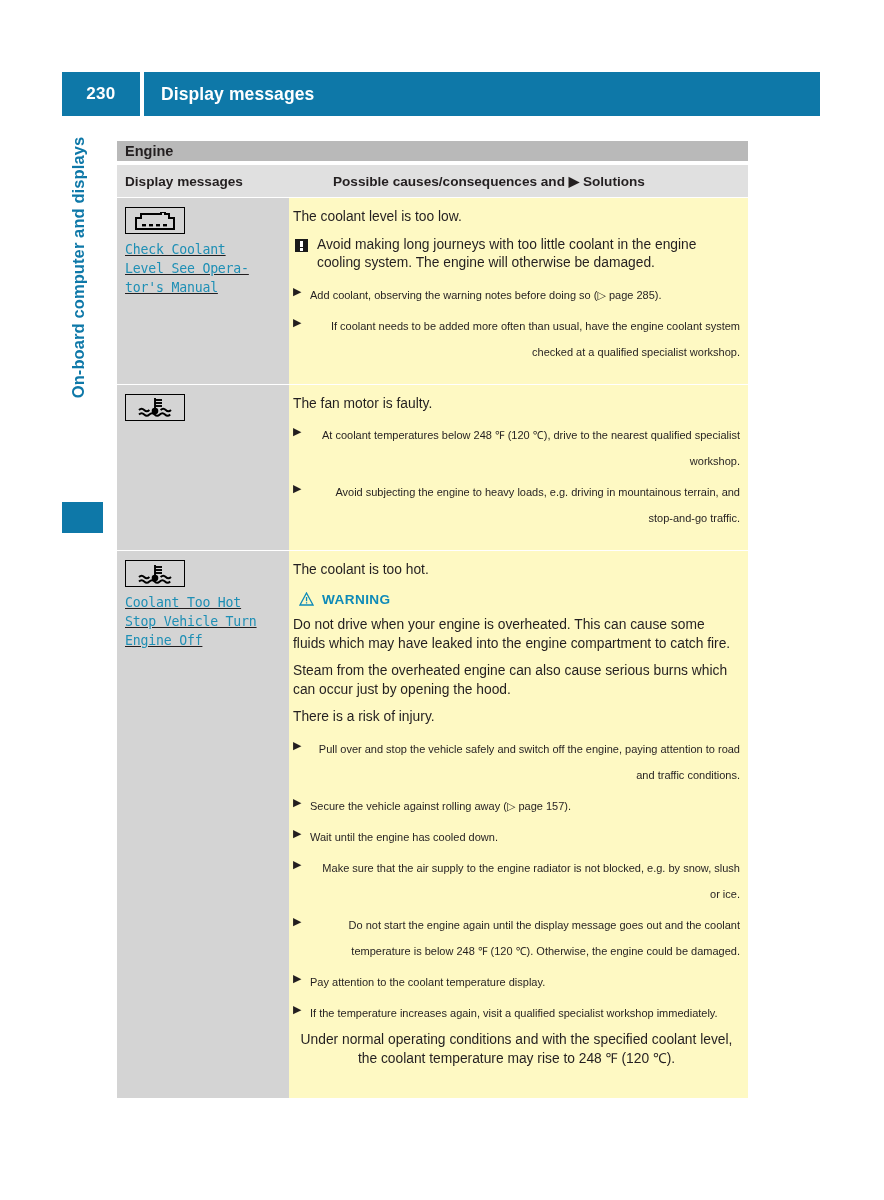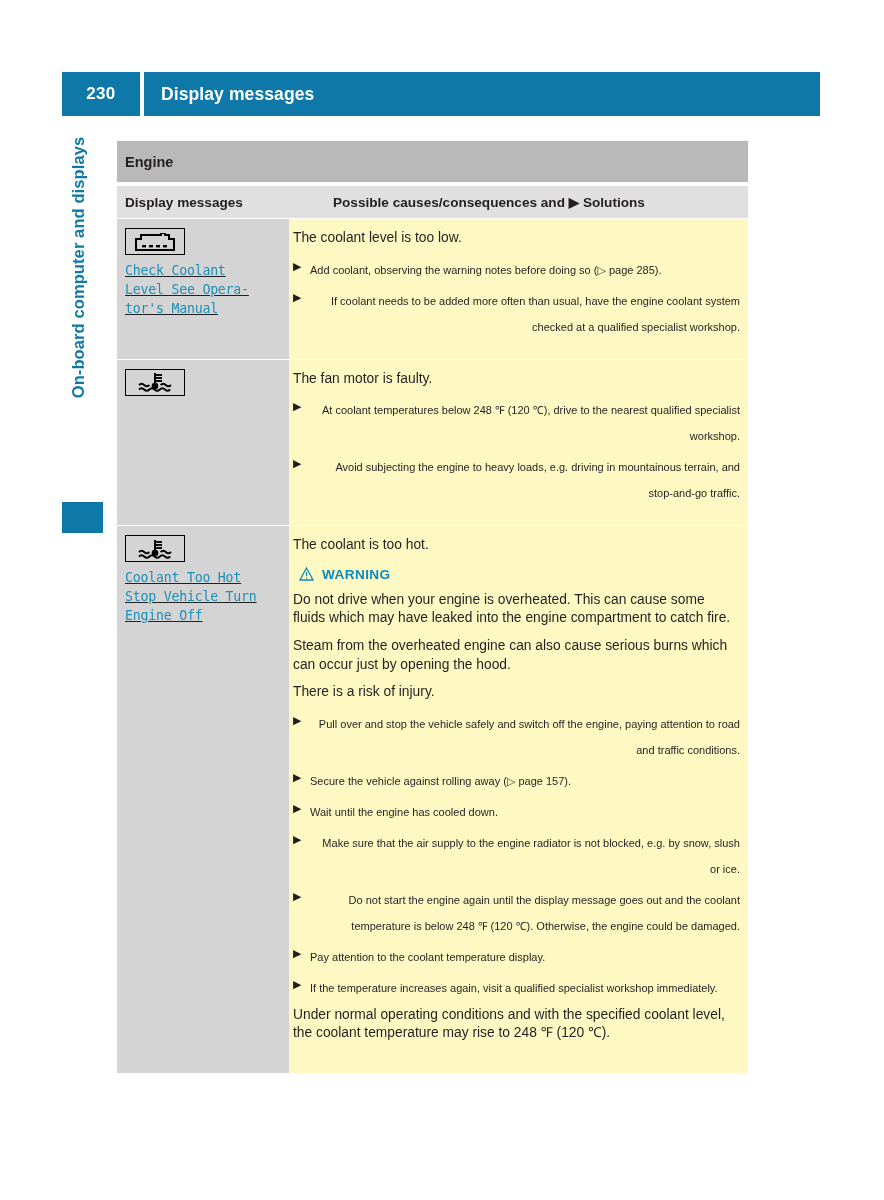--- a/index.html
+++ b/index.html
@@ -23,42 +23,42 @@
   .chapter{
     position:absolute;left:-72px;top:258px;width:300px;
     transform:rotate(-90deg);transform-origin:50% 50%;
     color:#0e78a8;font-size:16.5px;font-weight:bold;letter-spacing:.1px;
     text-align:center;white-space:nowrap;
   }
   .chapter-tab{position:absolute;left:62px;top:502px;width:41px;height:31px;background:#0e78a8;}
 
   
   .tbl{position:absolute;left:117px;top:141px;width:631px;}
-  .sec-head{background:#b9b9b9;height:41px;display:flex;align-items:center;
+  .sec-head{background:#b9b9b9;height:20px;display:flex;align-items:center;
             padding-left:8px;font-size:14.5px;font-weight:bold;color:#231f20;}
   .sec-gap{height:4px;background:#ffffff;}
 
   .col-head{display:flex;background:#e0e0e0;height:32px;align-items:center;}
   .col-head .c1{width:172px;padding-left:8px;font-size:13.6px;font-weight:bold;box-sizing:border-box;}
   .col-head .c2{flex:1;padding-left:4px;font-size:13.6px;font-weight:bold;margin-left:40px;}
   .hr{height:1px;background:#ffffff;}
 
   .row{display:flex;align-items:stretch;}
   .cell-l{width:172px;box-sizing:border-box;background:#d4d4d4;padding:9px 8px 14px 8px;text-decoration:underline;}
   .cell-r{flex:1;box-sizing:border-box;background:#fef9c3;padding:10px 8px 14px 4px;}
 
   
   .dmbox{width:58px;height:25px;border:1.6px solid #000;background:#d4d4d4;
          display:flex;align-items:center;justify-content:center;margin-bottom:6px;}
   .dmtext{color:#1e8fb5;font-family:"DejaVu Sans Mono","Liberation Mono",monospace;
           font-size:13.2px;line-height:19px;white-space:pre-line;letter-spacing:-0.2px;}
 
   
   .p{font-size:13.8px;line-height:18.6px;margin:0 0 9px 0;color:#231f20;}
-  .p:last-child{margin-bottom:16px;}
+  .p:last-child{margin-bottom:16px;text-align:center;}
   .note{display:flex;gap:0;margin:0 0 9px 0;}
   .note-ico{flex:0 0 auto;width:13px;height:13px;background:#1a1a1a;margin:3px 9px 0 2px;
             position:relative;}
   .note-ico:before{content:"";position:absolute;left:5px;top:2px;width:3px;height:6px;background:#fff;}
   .note-ico:after{content:"";position:absolute;left:5px;top:9.5px;width:3px;height:2.5px;background:#fff;}
   .note-txt{font-size:13.8px;line-height:18.6px;}
 
   .bul{display:flex;margin:0 0 5px 0;}
   .bul-ico{flex:0 0 auto;width:13px;margin:0 4px 0 0;font-size:11px;line-height:18.6px;color:#231f20;}
   .bul-txt{font-size:11px;line-height:26px;text-align:right;}
@@ -103,20 +103,24 @@
                 <rect x="28" y="12" width="4" height="2.4"></rect>
               </g>
             </svg>
           </div>
           <div class="dmtext" style="color: rgb(30, 143, 181);">Check Coolant
 Level See Opera-
 tor's Manual</div>
         </div>
         <div class="cell-r">
           <p class="p">The coolant level is too low.</p>
+          <div class="note">
+            <span class="note-ico"></span>
+            <span class="note-txt">Avoid making long journeys with too little coolant in the engine cooling system. The engine will otherwise be damaged.</span>
+          </div>
           <div class="bul">
             <span class="bul-ico">▶</span>
             <span class="bul-txt">Add coolant, observing the warning notes before doing so (▷ page 285).</span>
           </div>
           <div class="bul">
             <span class="bul-ico">▶</span>
             <span class="bul-txt">If coolant needs to be added more often than usual, have the engine coolant system checked at a qualified specialist workshop.</span>
           </div>
         </div>
       </div>

